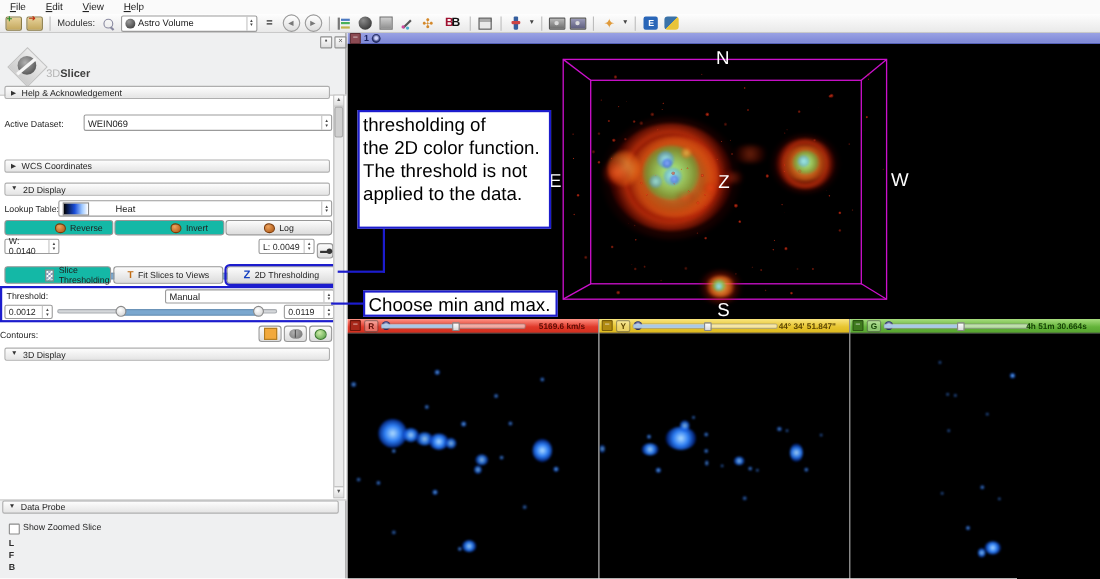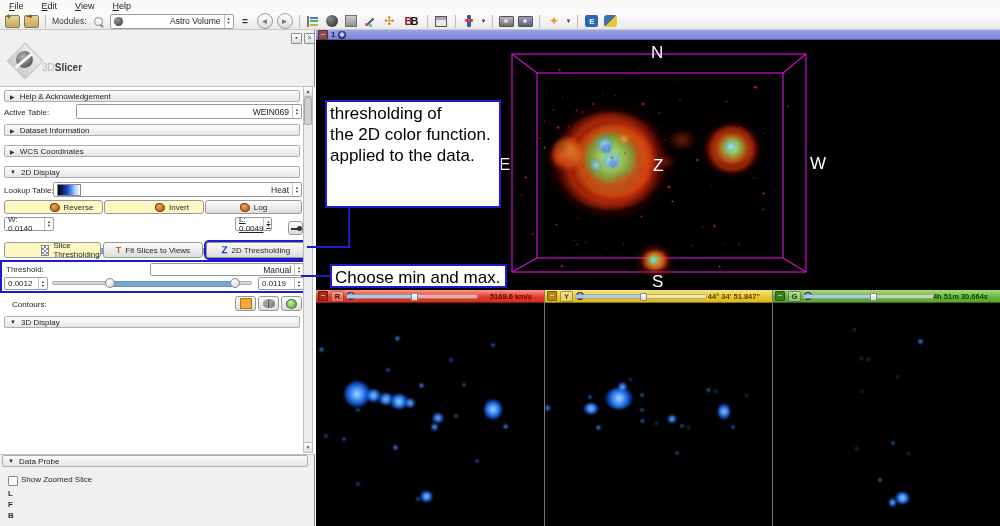--- a/index.html
+++ b/index.html
@@ -13,21 +13,21 @@
   .menu-item::first-letter{text-decoration:underline;}
   #toolbar{left:0;top:13px;width:1000px;height:17px;background:linear-gradient(#fdfdfd,#e9e9e9);
            border-bottom:1px solid #c9c9c9;display:flex;align-items:center;gap:4px;padding-left:5px;box-sizing:border-box;}
   .tsep{width:1px;height:13px;background:#bdbdbd;margin:0 2px;}
   .ticon{width:15px;height:13px;display:flex;align-items:center;justify-content:center;font-size:9px;position:relative;}
   .data-ic{background:linear-gradient(#e6d29a,#c4a85e);border:1px solid #8a7b45;border-radius:2px;width:14px;height:11px;}
   .lbl{font-size:8.5px;color:#333;}
   .mag{width:7px;height:7px;border:1.5px solid #8a8aa0;border-radius:50%;position:relative;}
   .mag::after{content:"";position:absolute;width:4px;height:1.5px;background:#8a8aa0;transform:rotate(45deg);left:5px;top:7px;}
   .combo{background:#fff;border:1px solid #9b9b9b;border-radius:2px;display:flex;align-items:center;font-size:8.5px;color:#222;box-sizing:border-box;}
-  .combo .cv{flex:1;padding:0 3px;white-space:nowrap;overflow:hidden;text-align:right;}
+  .combo .cv{flex:1;padding:0 3px;white-space:nowrap;overflow:hidden;}
   .updown{display:flex;flex-direction:column;align-items:center;justify-content:center;
           font-size:4px;line-height:4px;color:#444;padding:0 2px;border-left:1px solid #c4c4c4;height:100%;}
   .globe{width:9px;height:9px;border-radius:50%;background:radial-gradient(circle at 35% 30%,#9a9a9a,#2e2e2e);margin-left:3px;flex:none;}
   .circ-btn{width:14px;height:14px;border:1px solid #9a9a9a;border-radius:50%;background:linear-gradient(#fff,#ddd);
             display:flex;align-items:center;justify-content:center;font-size:8px;color:#777;}
   .sphere{width:12px;height:12px;border-radius:50%;background:radial-gradient(circle at 35% 30%,#8a8a8a,#222);}
   .cube{width:10px;height:10px;background:linear-gradient(#cfcfcf,#8f8f8f);border:1px solid #6f6f6f;}
   .tree{width:12px;height:11px;background:
         linear-gradient(#4a78c0,#4a78c0) 3px 1px/8px 2px no-repeat,
         linear-gradient(#4ab058,#4ab058) 3px 4.5px/8px 2px no-repeat,
@@ -58,21 +58,21 @@
   .logo-slash{width:22px;height:3px;background:#f6f6f6;transform:rotate(-40deg);}
   .logo-3d{font-size:10px;color:#b5b5b5;}
   .logo-slicer{font-size:10px;color:#3f3f3f;font-weight:bold;}
   #modulearea{left:0;top:56px;width:315px;height:367px;background:#fff;border-top:1px solid #c0c0c0;border-bottom:1px solid #c0c0c0;}
   .secbar{height:12px;background:linear-gradient(#fdfdfd,#e4e4e4);border:1px solid #aeaeae;border-radius:2px;
           font-size:8px;color:#1f1f1f;display:flex;align-items:center;gap:5px;padding-left:5px;box-sizing:border-box;}
   .tri{font-size:6px;color:#333;}
   .fld{background:#fff;border:1px solid #9b9b9b;border-radius:2px;font-size:8px;color:#1f1f1f;display:flex;align-items:center;box-sizing:border-box;}
   .btn{background:linear-gradient(#fcfcfc,#dcdcdc);border:1px solid #979797;border-radius:3px;font-size:8px;color:#1f1f1f;
        display:flex;align-items:center;justify-content:center;gap:4px;box-sizing:border-box;}
-  .btn.pressed{background:#fef9c3;padding-left:36px;}
+  .btn.pressed{background:#14b8a6;padding-left:36px;}
   .orangeblob{width:10px;height:9px;border-radius:45% 55% 50% 50%;background:radial-gradient(circle at 35% 30%,#f0a45e,#a8520e);border:1px solid #7c3a08;box-sizing:border-box;}
   .spin{background:#fff;border:1px solid #9b9b9b;border-radius:2px;font-size:8px;color:#1f1f1f;display:flex;align-items:center;box-sizing:border-box;}
   .spin .sv{flex:1;padding-left:3px;}
   .checker{width:9px;height:9px;background:
      linear-gradient(45deg,#7b8fb0 25%,transparent 25%,transparent 75%,#7b8fb0 75%),
      linear-gradient(45deg,#7b8fb0 25%,#fff 25%,#fff 75%,#7b8fb0 75%);
      background-size:4px 4px;background-position:0 0,2px 2px;border:1px solid #888;}
   .fitT{color:#c06a10;font-weight:bold;font-size:9px;line-height:8px;}
   .thrZ{color:#1540c0;font-weight:bold;font-size:9px;line-height:8px;}
   .track{position:relative;height:4px;background:#d4d7da;border:1px solid #a9adb2;border-radius:2px;box-sizing:border-box;}
@@ -220,38 +220,34 @@
     <div class="logo-diamond abs" style="left:4px;top:4px;"></div>
     <div class="logo-sphere abs" style="left:8px;top:7px;"></div>
     <div class="logo-slash abs" style="left:5px;top:15px;"></div>
   </div>
   <div class="abs" style="left:42px;top:27px;">
     <span class="logo-3d">3D</span><span class="logo-slicer">Slicer</span>
   </div>
 
   <div id="modulearea" class="abs"></div>
 
-  <div class="secbar abs" style="left:4px;top:60px;width:296px;">
+  <div class="secbar abs" style="left:4px;top:48px;width:296px;">
     <span class="tri">▶</span>
     <span>Help &amp; Acknowledgement</span>
   </div>
 
-  <span class="abs" style="left:4px;top:78px;font-size:8px;color:#1f1f1f;">Active Table:</span>
+  <span class="abs" style="left:4px;top:78px;font-size:8px;color:#1f1f1f;">Active Dataset:</span>
   <div class="combo abs" style="left:76px;top:74px;width:226px;height:15px;">
     <span class="cv">WEIN069</span>
     <span class="updown">
         <span>▲</span>
         <span>▼</span>
       </span>
   </div>
 
-  <div class="secbar abs" style="left:4px;top:94px;width:296px;">
-    <span class="tri">▶</span>
-    <span>Dataset Information</span>
-  </div>
 
   <div class="secbar abs" style="left:4px;top:115px;width:296px;">
     <span class="tri">▶</span>
     <span>WCS Coordinates</span>
   </div>
 
   <div class="secbar abs" style="left:4px;top:136px;width:296px;">
     <span class="tri">▼</span>
     <span>2D Display</span>
   </div>
@@ -279,21 +275,21 @@
     <span>Log</span>
   </div>
 
   <div class="spin abs" style="left:4px;top:187px;width:50px;height:14px;">
     <span class="sv">W: 0.0140</span>
     <span class="updown">
         <span>▲</span>
         <span>▼</span>
       </span>
   </div>
-  <div class="spin abs" style="left:235px;top:187px;width:37px;height:14px;text-decoration:underline;">
+  <div class="spin abs" style="left:235px;top:187px;width:51px;height:14px;">
     <span class="sv">L: 0.0049</span>
     <span class="updown">
         <span>▲</span>
         <span>▼</span>
       </span>
   </div>
   <div class="btn pinbtn abs" style="left:288px;top:191px;">
       <i></i>
       <u></u>
     </div>
@@ -340,21 +336,21 @@
     </div>
     <div class="spin abs" style="left:256px;top:15px;width:46px;height:13px;">
       <span class="sv">0.0119</span>
       <span class="updown">
           <span>▲</span>
           <span>▼</span>
         </span>
     </div>
   </div>
 
-  <span class="abs" style="left:12px;top:270px;font-size:8px;color:#1f1f1f;">Contours:</span>
+  <span class="abs" style="left:0;top:270px;font-size:8px;color:#1f1f1f;">Contours:</span>
   <div class="btn abs" style="left:235px;top:266px;width:21px;height:15px;">
       <span class="swatch"></span>
     </div>
   <div class="btn abs" style="left:258px;top:266px;width:21px;height:15px;">
       <span class="brain"></span>
     </div>
   <div class="btn abs" style="left:281px;top:266px;width:21px;height:15px;">
       <span class="greensphere"></span>
     </div>
 
@@ -624,20 +620,21 @@
       <div class="blob bl-blue" style="left: 118px; top: 138px; width: 4px; height: 4px; opacity: 0.7;"></div>
       <div class="blob bl-blue" style="left: 82px; top: 144px; width: 3px; height: 3px; opacity: 0.6;"></div>
       <div class="blob bl-blue" style="left: 134px; top: 149px; width: 3px; height: 3px; opacity: 0.6;"></div>
       <div class="blob bl-blue" style="left: 105px; top: 175px; width: 4px; height: 4px; opacity: 0.8;"></div>
     </div>
 </div>
 
 <div class="ann-box" style="left:325px;top:100px;width:176px;height:108px;">
   <div>thresholding of</div>
   <div>the 2D color function.</div>
+  <div>The threshold is not</div>
   <div>applied to the data.</div>
 </div>
 <div class="ann-box" style="left:330px;top:264px;width:177px;height:24px;">
   <span>Choose min and max.</span>
 </div>
 <div class="ann-line" style="left:348px;top:208px;width:2px;height:40px;"></div>
 <div class="ann-line" style="left:307px;top:246px;width:43px;height:2px;"></div>
 <div class="ann-line" style="left:301px;top:275px;width:29px;height:2px;"></div>
 
 </body></html>

